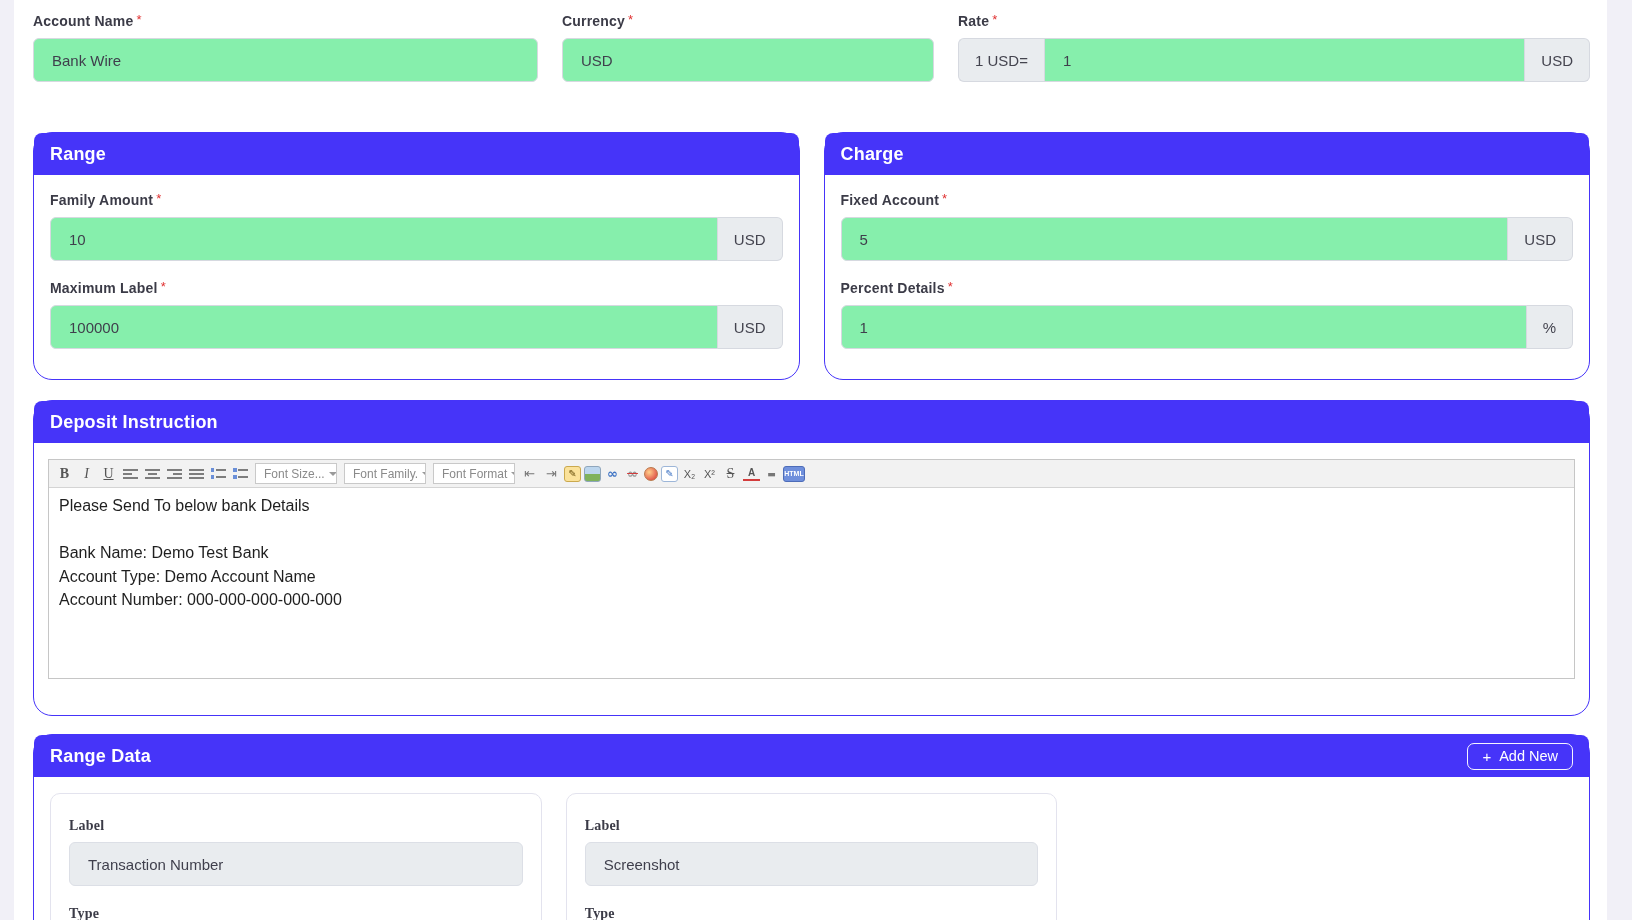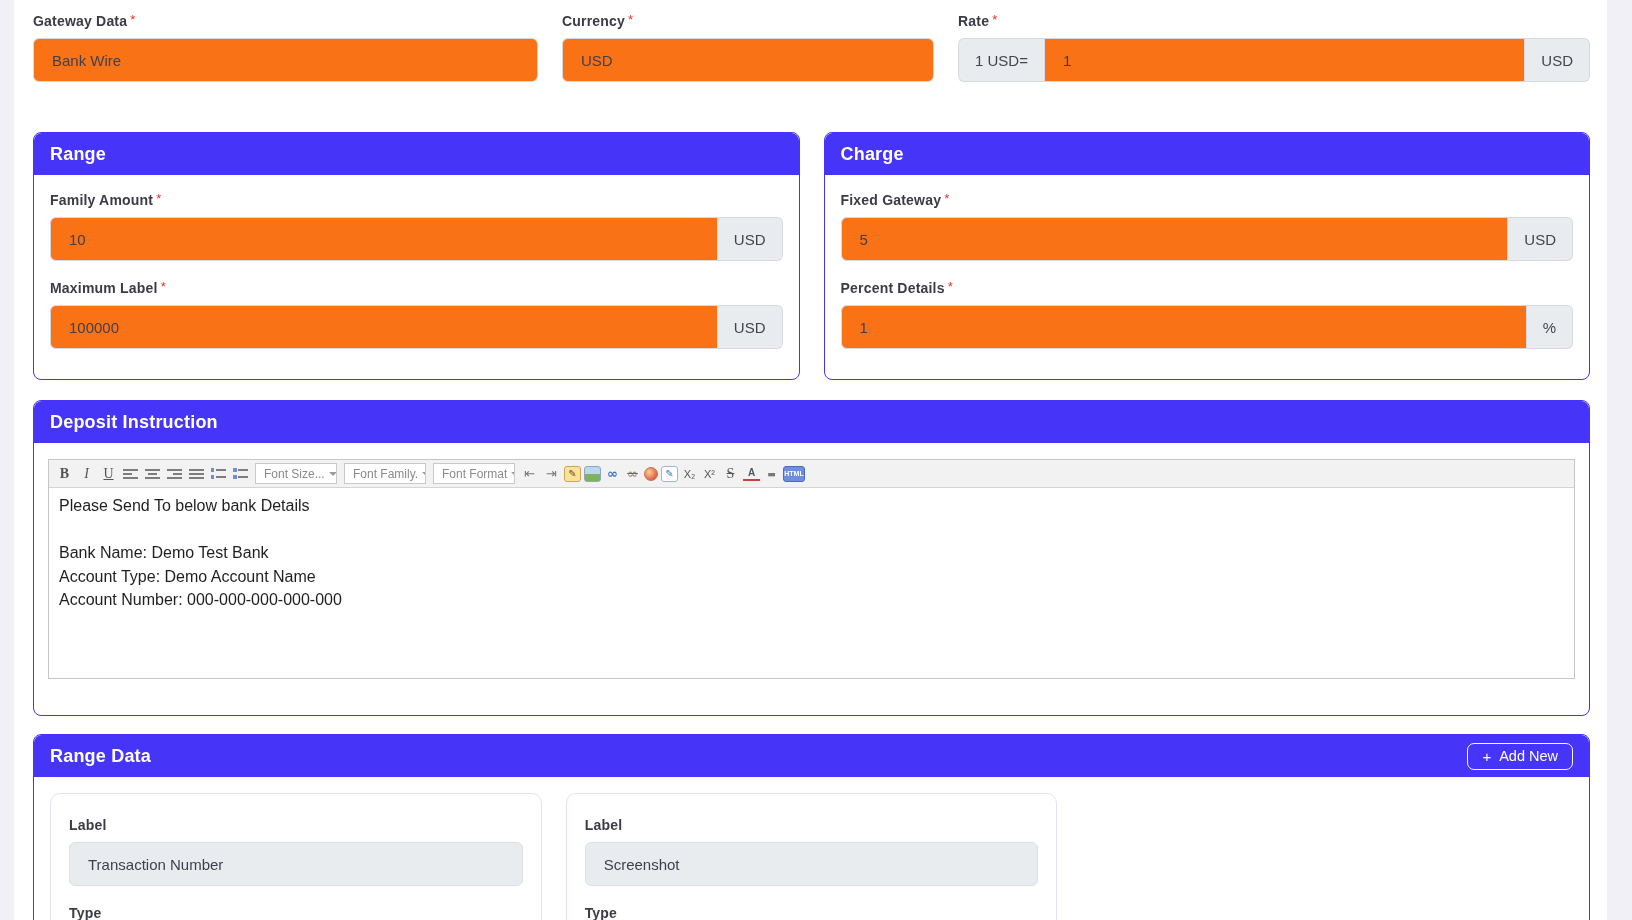--- a/index.html
+++ b/index.html
@@ -12,40 +12,40 @@
   .strip-right { position: absolute; right: 0; top: 0; width: 25px; height: 920px; background: #f1f0f7; }
 
   .content { position: absolute; left: 33px; top: 0; width: 1557px; }
 
   
   .field-label { font-size: 14px; font-weight: 600; color: #3b3b47; letter-spacing: .2px; }
   .req { color: #e03131; margin-left: 3px; font-size: 13px; vertical-align: top; }
   .lbl-row { margin-bottom: 8px; }
   input.ctrl {
     width: 100%; height: 44px; border: 1px solid #d6d9e0; border-radius: 6px;
-    padding: 0 18px; font-size: 15px; color: #3f3f4c; background: #f97316; outline: none;
+    padding: 0 18px; font-size: 15px; color: #3f3f4c; background: #86efac; outline: none;
     font-family: "Liberation Sans", sans-serif;
   }
   input.ctrl-ro { background: #e9ecef; border-color: #dcdfe6; }
   .igroup { display: flex; width: 100%; height: 44px; }
   .igroup input.ctrl { height: 44px; border-radius: 0; flex: 1 1 auto; min-width: 0; }
   .igroup .addon {
     display: flex; align-items: center; justify-content: center;
     background: #e9ecef; border: 1px solid #d6d9e0; color: #44444f; font-size: 15px;
     padding: 0 16px; white-space: nowrap;
   }
   .igroup .addon.first { border-right: 0; border-radius: 6px 0 0 6px; }
   .igroup .addon.last  { border-left: 0;  border-radius: 0 6px 6px 0; }
   .igroup input.first-ctrl { border-radius: 6px 0 0 6px; }
 
   
   .top-grid { display: grid; grid-template-columns: 505px 372px 1fr; column-gap: 24px; margin-top: 12px; }
 
   
-  .card { border: 1px solid #4634f9; border-radius: 8px; background: #fff; }
+  .card { border: 1px solid #4634f9; border-radius: 19px; background: #fff; }
   .card-header {
     background: #4634f9; border-radius: 8px 8px 0 0; height: 42px;
     display: flex; align-items: center; justify-content: space-between;
     padding: 0 16px; color: #fff;
   }
   .card-title { font-size: 18px; font-weight: 700; letter-spacing: .2px; }
   .card-body { padding: 16px 16px 30px; }
   .fgap { margin-top: 18px; }
 
   .two-grid { display: grid; grid-template-columns: 1fr 1fr; column-gap: 24px; margin-top: 50px; }
@@ -104,34 +104,34 @@
   
   .btn-add {
     display: inline-flex; align-items: center; gap: 8px;
     border: 1px solid rgba(255,255,255,.95); border-radius: 7px;
     background: transparent; color: #fff; font-size: 14.5px; font-weight: 500;
     padding: 4px 14px; cursor: pointer; font-family: "Liberation Sans", sans-serif;
   }
   .btn-add .plus { font-size: 15px; font-weight: 400; }
   .ud-grid { display: grid; grid-template-columns: repeat(3, 1fr); column-gap: 24px; padding: 16px; }
   .sub-card { border: 1px solid #e3e3ee; border-radius: 10px; background: #fff; padding: 22px 18px; }
-  .sub-card .field-label { font-size: 14px; }
+  .sub-card .field-label { font-size: 14px; font-family: Liberation Serif, serif; }
 </style>
 </head>
 <body>
 
 <div class="strip-left"></div>
 <div class="strip-right"></div>
 
 <div class="content">
 
   <div class="top-grid">
     <div>
       <div class="lbl-row">
-        <span class="field-label">Gateway Data</span><span class="req">*</span>
+        <span class="field-label">Account Name</span><span class="req">*</span>
       </div>
       <input class="ctrl" type="text" value="Bank Wire" style="">
     </div>
     <div>
       <div class="lbl-row">
         <span class="field-label">Currency</span><span class="req">*</span>
       </div>
       <input class="ctrl" type="text" value="USD" style="">
     </div>
     <div>
@@ -169,21 +169,21 @@
         </div>
       </div>
     </div>
 
     <div class="card">
       <div class="card-header">
         <span class="card-title">Charge</span>
       </div>
       <div class="card-body">
         <div class="lbl-row">
-          <span class="field-label">Fixed Gateway</span><span class="req">*</span>
+          <span class="field-label">Fixed Account</span><span class="req">*</span>
         </div>
         <div class="igroup">
           <input class="ctrl first-ctrl" type="text" value="5" style="">
           <span class="addon last">USD</span>
         </div>
         <div class="lbl-row fgap">
           <span class="field-label">Percent Details</span><span class="req">*</span>
         </div>
         <div class="igroup">
           <input class="ctrl first-ctrl" type="text" value="1" style="">

